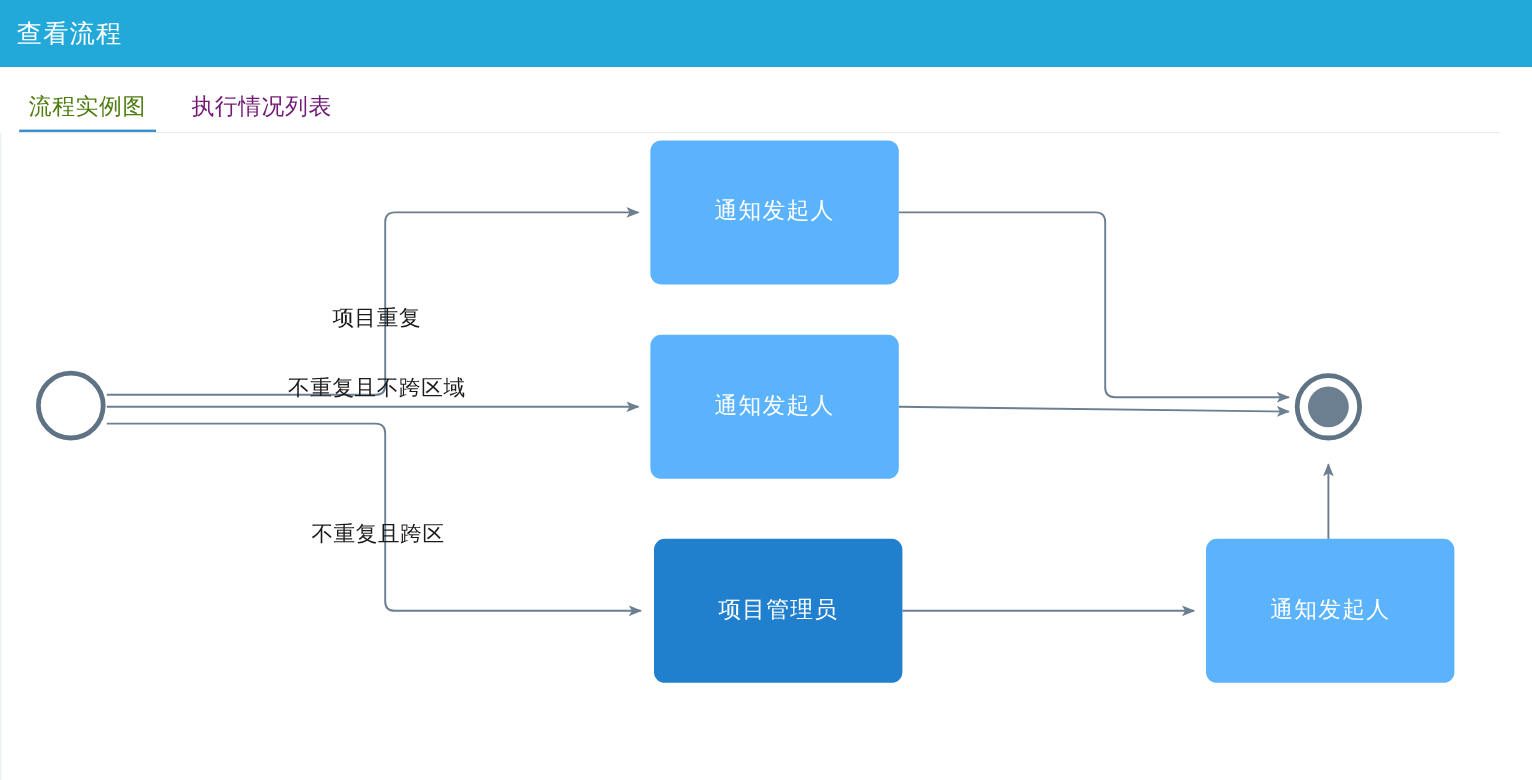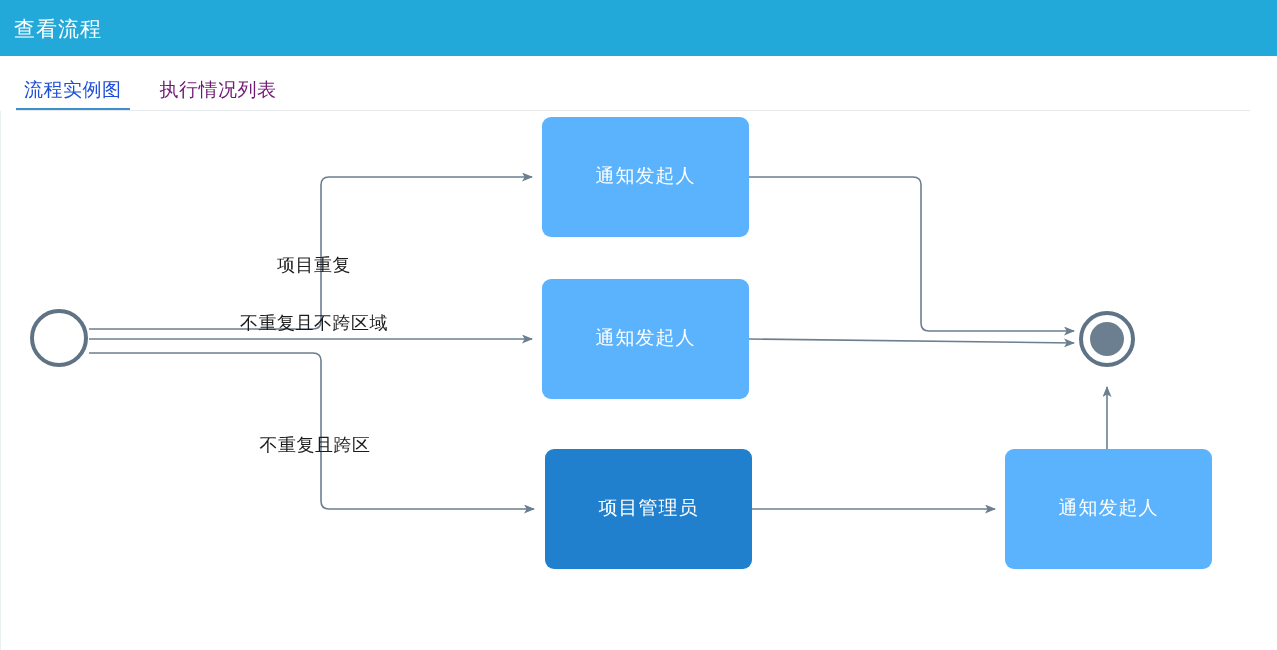--- a/index.html
+++ b/index.html
@@ -49,21 +49,21 @@
   .tab {
     font-size: 19px;
     line-height: 1;
     padding: 0 8px 12px 8px;
     position: relative;
     cursor: pointer;
     letter-spacing: 0.5px;
     white-space: nowrap;
   }
   .tab.active {
-    color: #1d4ed8;
+    color: #4d7c0f;
   }
   .tab.active::after {
     content: "";
     position: absolute;
     left: 0;
     right: 0;
     bottom: 0;
     height: 3px;
     background: #3d8fce;
   }

